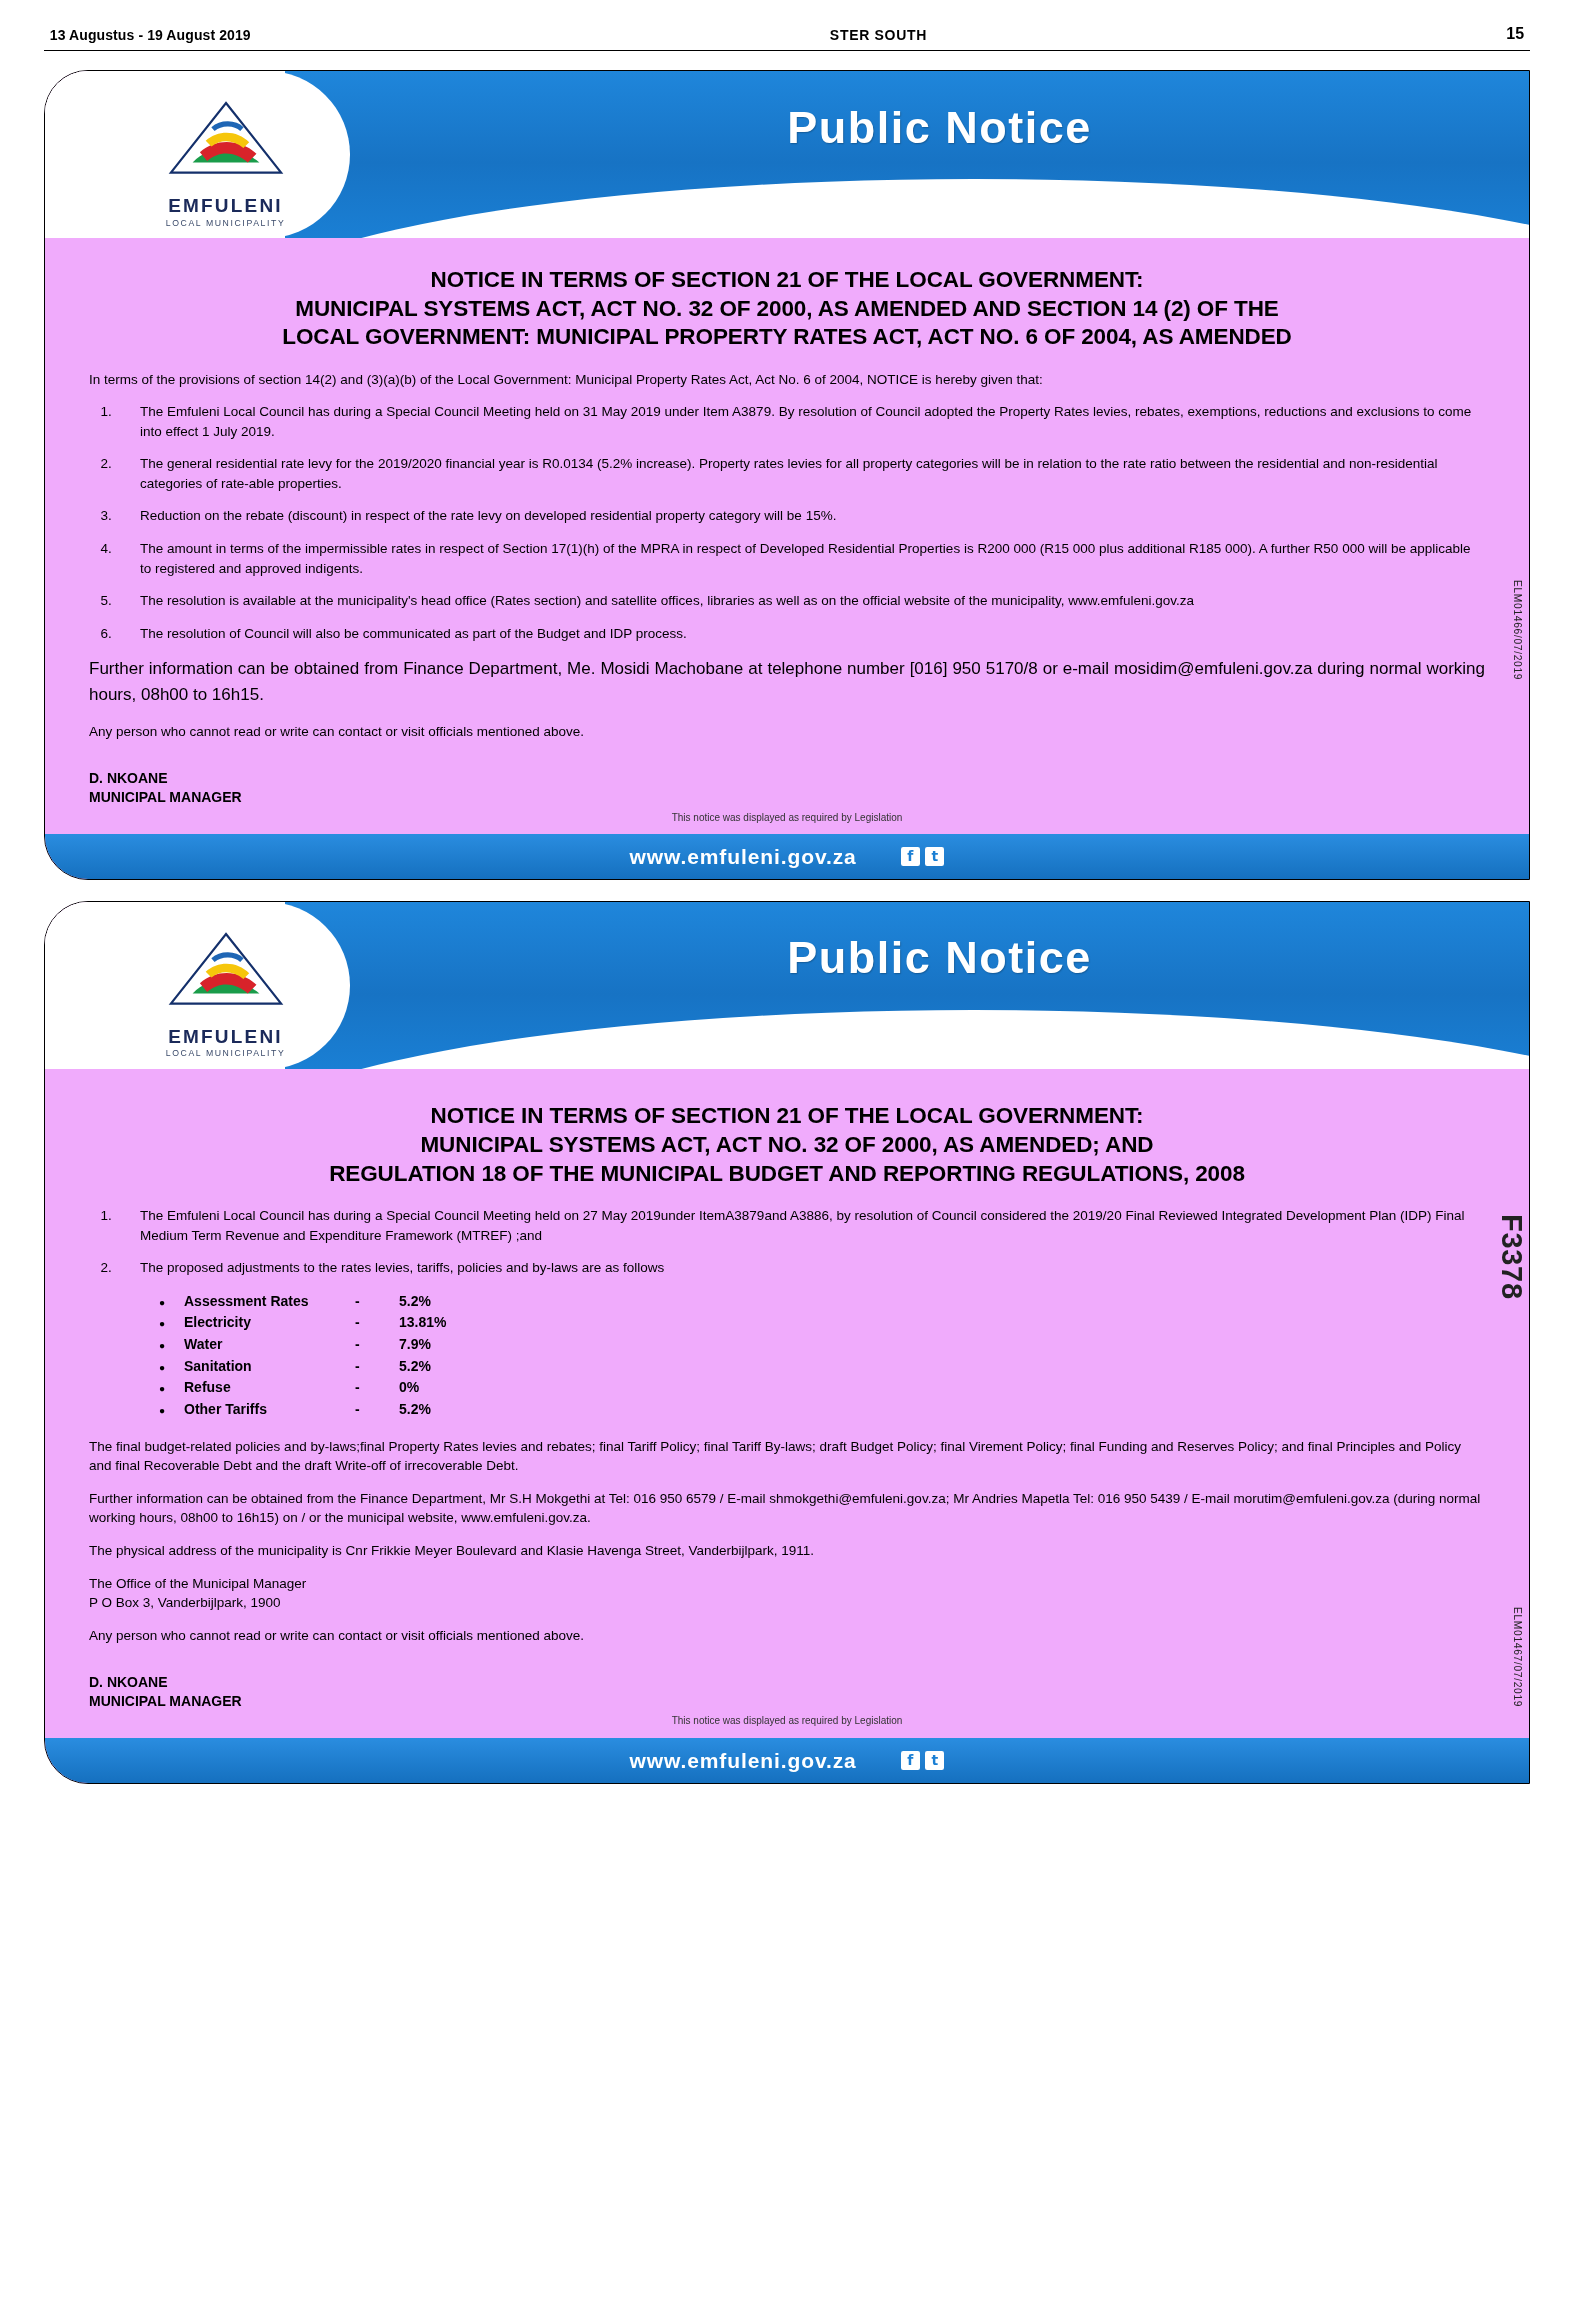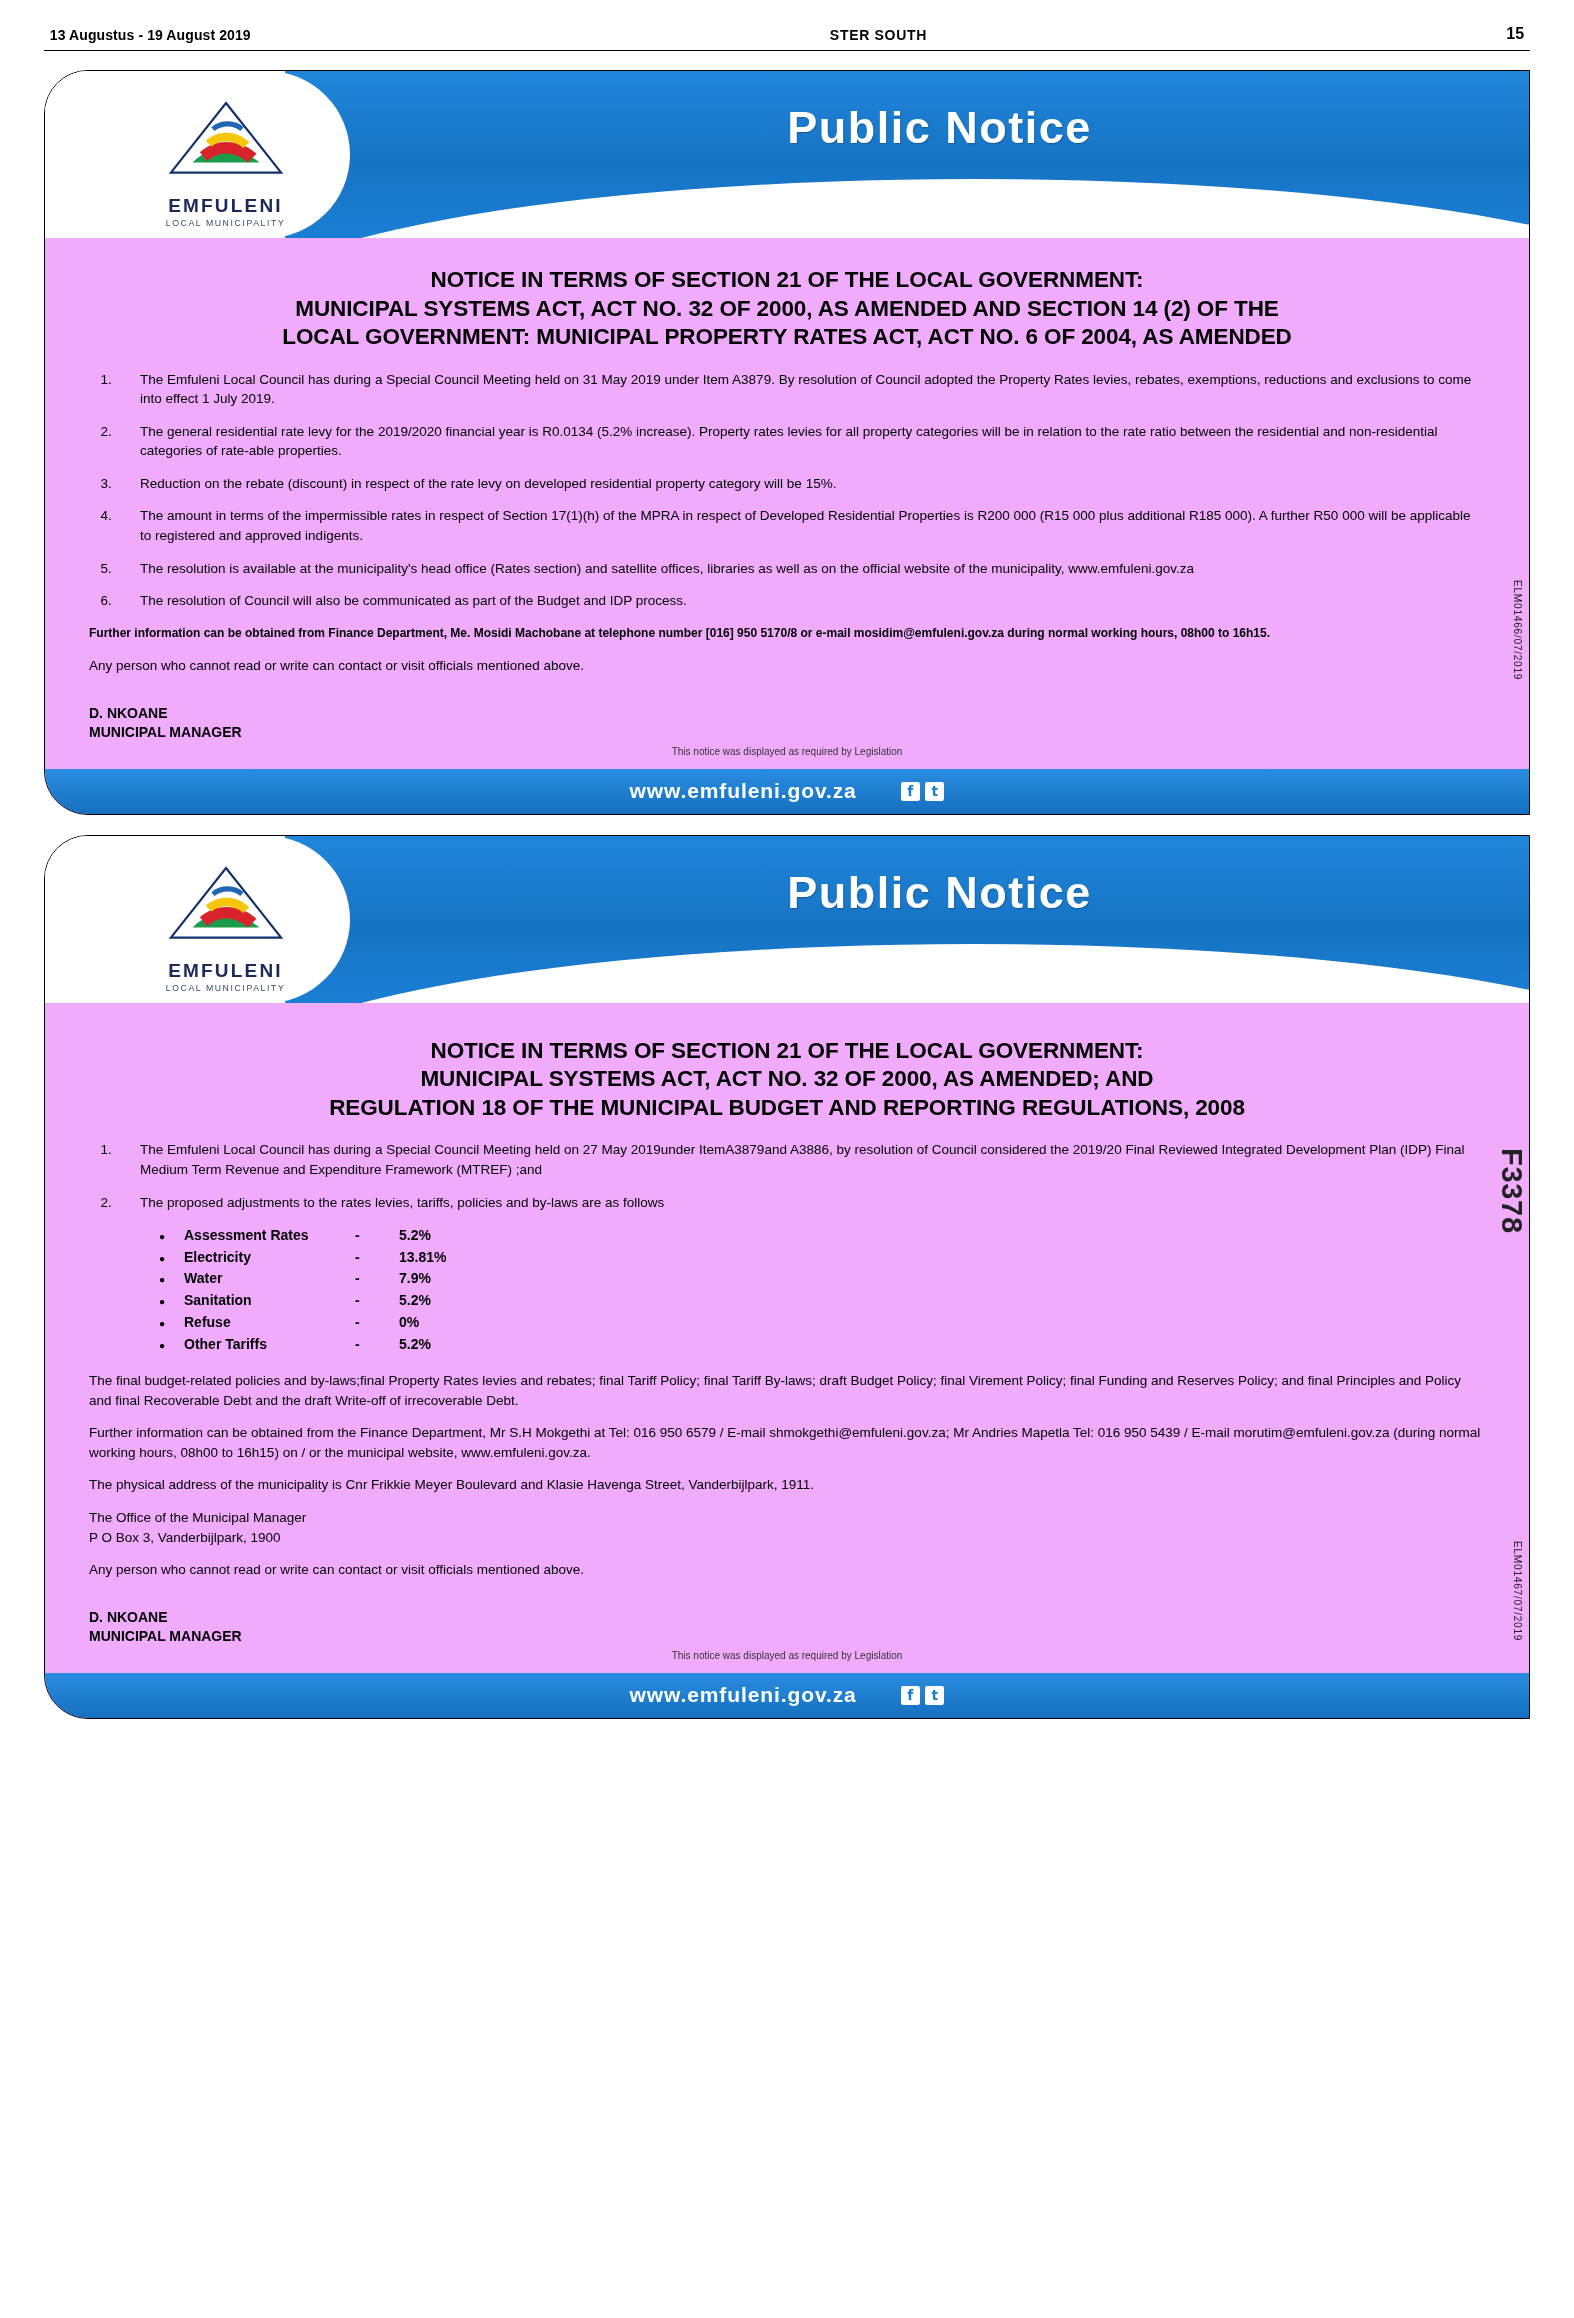--- a/index.html
+++ b/index.html
@@ -164,23 +164,23 @@
     line-height: 1.45;
     margin-bottom: 13px;
   }
   .num-item .num {
     flex: 0 0 51px;
     padding-left: 11.6px;
     box-sizing: border-box;
   }
   .num-item .txt { flex: 1 1 auto; }
   .strongblock {
-    font-size: 12px;
+    font-size: 17px;
     line-height: 1.5;
-    font-weight: bold;
+    font-weight: normal;
     text-align: justify;
     margin: 1.5px 0 14.5px 0;
   }
   .signature {
     font-size: 14px;
     font-weight: bold;
     line-height: 1.35;
     margin-top: 28px;
   }
   .legis-note {
@@ -286,20 +286,21 @@
 
     <div class="notice-body">
       <div class="side-code" style="right:5.8px; top:342px;">ELM01466/07/2019</div>
 
       <div class="heading">
         <div>NOTICE IN TERMS OF SECTION 21 OF THE LOCAL GOVERNMENT:</div>
         <div>MUNICIPAL SYSTEMS ACT, ACT NO. 32 OF 2000, AS AMENDED AND SECTION 14 (2)  OF THE</div>
         <div>LOCAL GOVERNMENT: MUNICIPAL PROPERTY RATES ACT, ACT NO. 6 OF 2004, AS AMENDED</div>
       </div>
 
+      <p class="lead">In terms of the provisions of section 14(2) and (3)(a)(b) of the Local Government: Municipal Property Rates Act, Act No. 6 of 2004, NOTICE is hereby given that:</p>
 
       <div class="num-list">
         <div class="num-item">
           <div class="num">1.</div>
           <div class="txt">The Emfuleni Local Council has during a Special Council Meeting held on 31 May 2019 under Item A3879. By resolution of Council adopted the Property Rates levies, rebates, exemptions, reductions and exclusions to come into effect 1 July 2019.</div>
         </div>
         <div class="num-item">
           <div class="num">2.</div>
           <div class="txt">The general residential rate levy for the 2019/2020 financial year is R0.0134 (5.2% increase). Property rates levies for all property categories will be in relation to the rate ratio between the residential and non-residential categories of rate-able properties.</div>
         </div>

